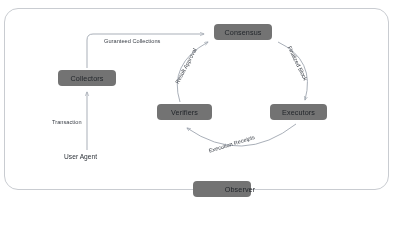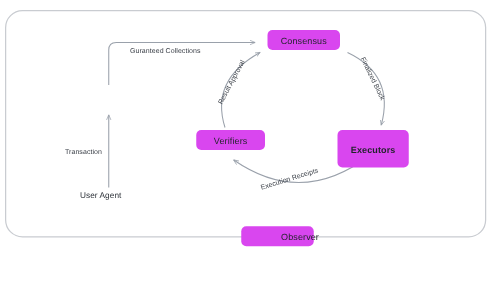--- a/index.html
+++ b/index.html
@@ -35,36 +35,36 @@
     position: absolute;
     left: 0;
     top: 0;
     width: 400px;
     height: 205px;
     overflow: visible;
   }
   
   .node {
     position: absolute;
-    background: #d946ef;
+    background: #737373;
     border-radius: 4px;
     display: flex;
     align-items: center;
     justify-content: center;
     color: #1f2328;
     font-size: 7.2px;
     font-family: "Liberation Sans", sans-serif;
     letter-spacing: 0.1px;
     white-space: nowrap;
     box-sizing: border-box;
   }
   .node-consensus { left: 214px; top: 24px;  width: 58px; height: 16px; }
   .node-collectors{ left: 58px;  top: 70px;  width: 58px; height: 16px; }
   .node-verifiers { left: 157px; top: 104px; width: 55px; height: 16px; }
-  .node-executors { left: 270px; top: 104px; width: 57px; height: 30px; font-weight: bold; }
+  .node-executors { left: 270px; top: 104px; width: 57px; height: 16px; }
   .node-observer  { left: 193px; top: 181px; width: 58px; height: 16px; padding-left: 36px; }
 
   
   .edge-label {
     position: absolute;
     font-size: 5.6px;
     font-family: "Liberation Sans", sans-serif;
     color: #3c4149;
     white-space: nowrap;
     letter-spacing: 0.05px;
@@ -118,20 +118,21 @@
   <div class="edge-label lbl-useragent">User Agent</div>
 
   <div class="rot-label lbl-result">Result Approval</div>
 
   <div class="rot-label lbl-finalized">Finalized Block</div>
 
   <div class="rot-label lbl-receipts">Execution Receipts</div>
 
   <div class="node node-consensus">Consensus</div>
 
+  <div class="node node-collectors">Collectors</div>
 
   <div class="node node-verifiers">Verifiers</div>
 
   <div class="node node-executors">Executors</div>
 
   <div class="node node-observer">Observer</div>
 
 </div>
 
 </body></html>

